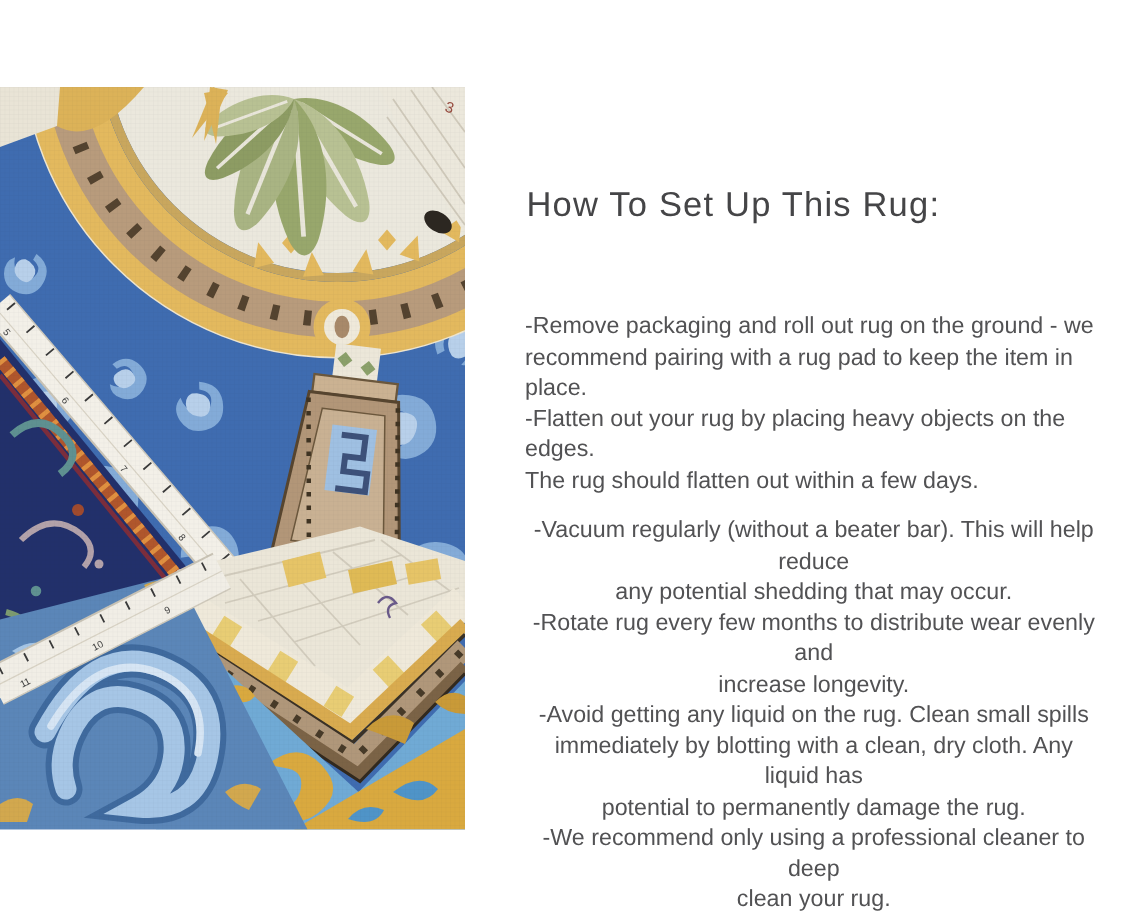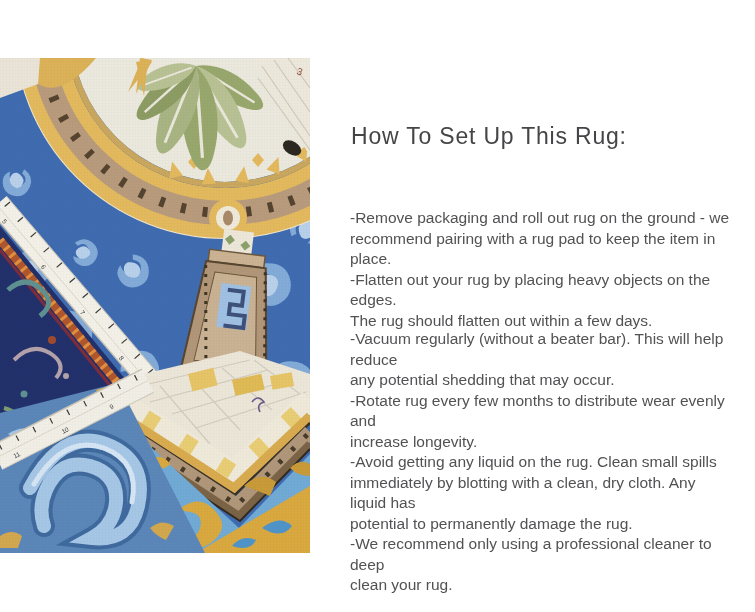--- a/index.html
+++ b/index.html
@@ -9,21 +9,21 @@
   .photo svg{display:block;width:100%;height:100%;}
   .heading{position:absolute;left:351px;margin:0;font-weight:300;font-size:23px;
            letter-spacing:0.8px;color:#454547;line-height:1.2;
            font-family:"Liberation Sans",sans-serif;}
   .h-setup{top:123px;}
   .h-care{top:280px;}
   .body-text{position:absolute;left:350px;width:385px;margin:0;font-size:15.5px;
              line-height:20.5px;color:#525254;white-space:pre-line;
              font-family:"Liberation Sans",sans-serif;}
   .b-setup{top:172px;margin-top:36px;}
-  .b-care{top:329px;}
+  .b-care{top:344px;text-align:center;}
 </style>
 </head>
 <body>
 
 <div class="stage">
 
   <div class="photo">
     <svg viewBox="0 0 310 495" preserveAspectRatio="none">
       <defs>
         <g id="scrl">

